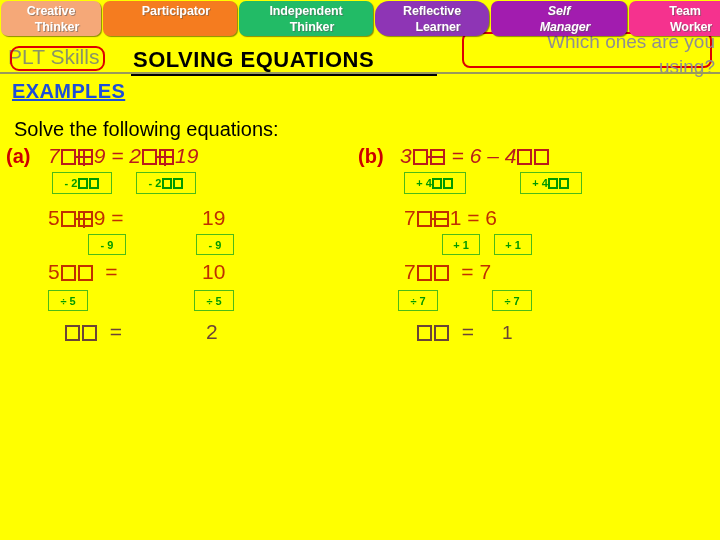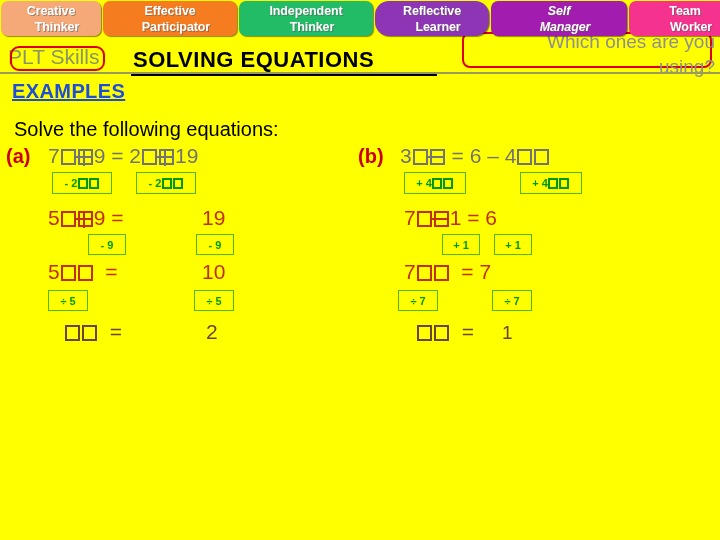--- a/index.html
+++ b/index.html
@@ -156,21 +156,21 @@
     font-weight: bold;
     color: #CC0000;
   }
 
   .eqn {
     position: absolute;
     white-space: nowrap;
     font-size: 21px;
     letter-spacing: 0px;
   }
-  .eqn-row1 { color: #737373; }
+  .eqn-row1 { color: #b91c1c; font-style: italic; }
   .eqn-red  { color: #C03000; }
   .eqn-brown{ color: #6B4436; }
 
   
   .tofu {
     display: inline-block;
     width: 15px;
     height: 16px;
     border: 2px solid currentColor;
     box-sizing: border-box;
@@ -230,21 +230,20 @@
 </style>
 </head>
 <body>
 
 <div id="plt-banner">
   <div class="plt-chip" style="background: rgb(245, 168, 120); width: 100px;">
     <span class="chip-l1">Creative</span>
     <span class="chip-l2">Thinker</span>
   </div>
   <div class="plt-chip" style="background: rgb(245, 124, 31); width: 134px;">
-    <span class="chip-l1">Effective</span>
     <span class="chip-l2">Participator</span>
   </div>
   <div class="plt-chip" style="background: rgb(34, 187, 102); width: 134px;">
     <span class="chip-l1">Independent</span>
     <span class="chip-l2">Thinker</span>
   </div>
   <div class="plt-chip" style="background: rgb(142, 53, 181); width: 114px; border-radius: 14px;">
     <span class="chip-l1">Reflective</span>
     <span class="chip-l2">Learner</span>
   </div>

